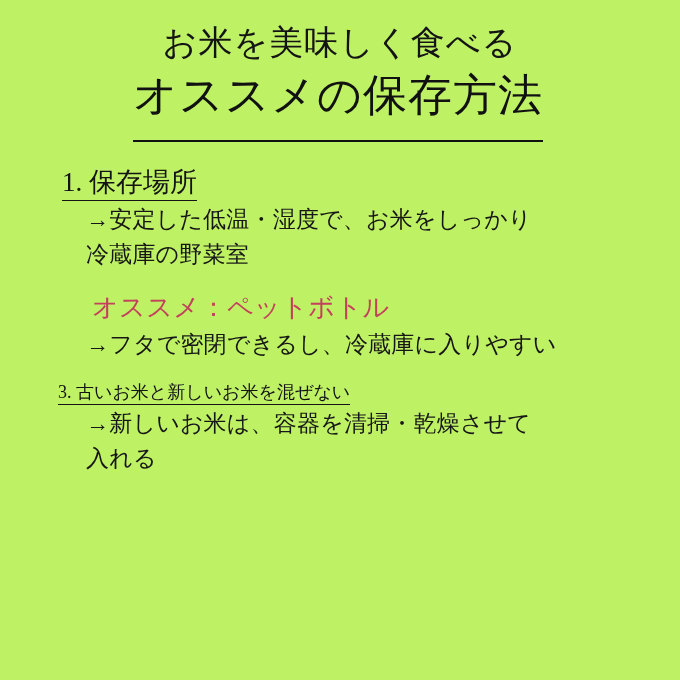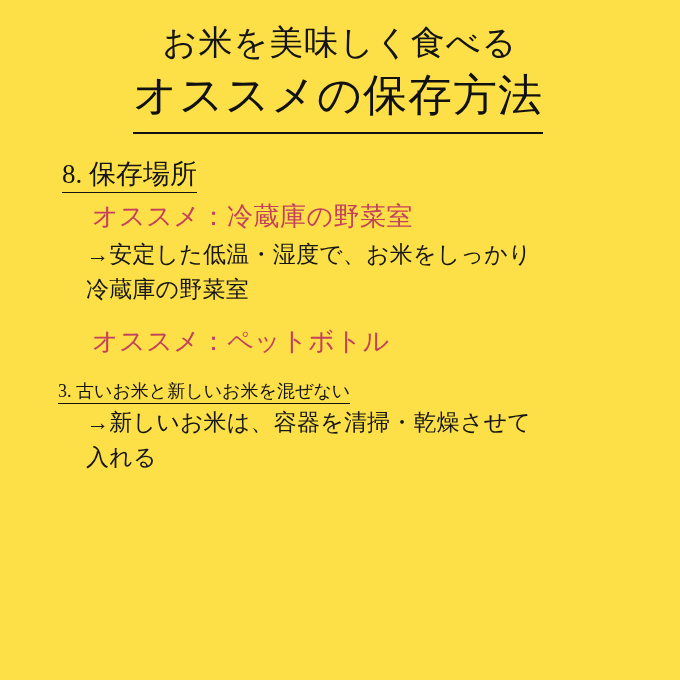--- a/index.html
+++ b/index.html
@@ -13,42 +13,42 @@
     font-family: "Liberation Serif", "DejaVu Serif", serif;
     color: #1a1a1a;
     overflow: hidden;
   }
   .page {
     position: relative;
     width: 680px;
     height: 680px;
     box-sizing: border-box;
     padding: 18px 26px 10px 26px;
-    background: #fde047;
+    background: #bef264;
   }
   .header {
     text-align: center;
   }
   .title-sub {
     font-size: 34px;
     line-height: 1.25;
     letter-spacing: 1px;
     font-weight: 400;
     color: #141414;
     margin: 4px 0 2px 0;
   }
   .title-main {
     display: inline-block;
     font-size: 44px;
     line-height: 1.3;
     letter-spacing: 1px;
     font-weight: 400;
     color: #111111;
     border-bottom: 2px solid #111111;
-    padding-bottom: 8px;
+    padding-bottom: 16px;
     margin: 0 4px 2px 0;
   }
   .body-area {
     margin-top: 20px;
     padding-left: 36px;
     padding-right: 6px;
   }
   .section {
     margin-bottom: 18px;
   }
@@ -98,28 +98,28 @@
 <div class="page">
 
   <div class="header">
     <div class="title-sub">お米を美味しく食べる</div>
     <div class="title-main">オススメの保存方法</div>
   </div>
 
   <div class="body-area">
 
     <div class="section">
-      <div class="sec-heading">8. 保存場所</div>
-      <div class="rec-line">オススメ：冷蔵庫の野菜室</div>
+      <div class="sec-heading">1. 保存場所</div>
       <div class="note">→安定した低温・湿度で、お米をしっかり</div>
       <div class="note">冷蔵庫の野菜室</div>
     </div>
 
     <div class="section">
       <div class="rec-line">オススメ：ペットボトル</div>
+      <div class="note">→フタで密閉できるし、冷蔵庫に入りやすい</div>
     </div>
 
     <div class="section last">
       <div class="sec3-heading">3. 古いお米と新しいお米を混ぜない</div>
       <div class="note">→新しいお米は、容器を清掃・乾燥させて</div>
       <div class="note">入れる</div>
     </div>
 
   </div>
 </div>

